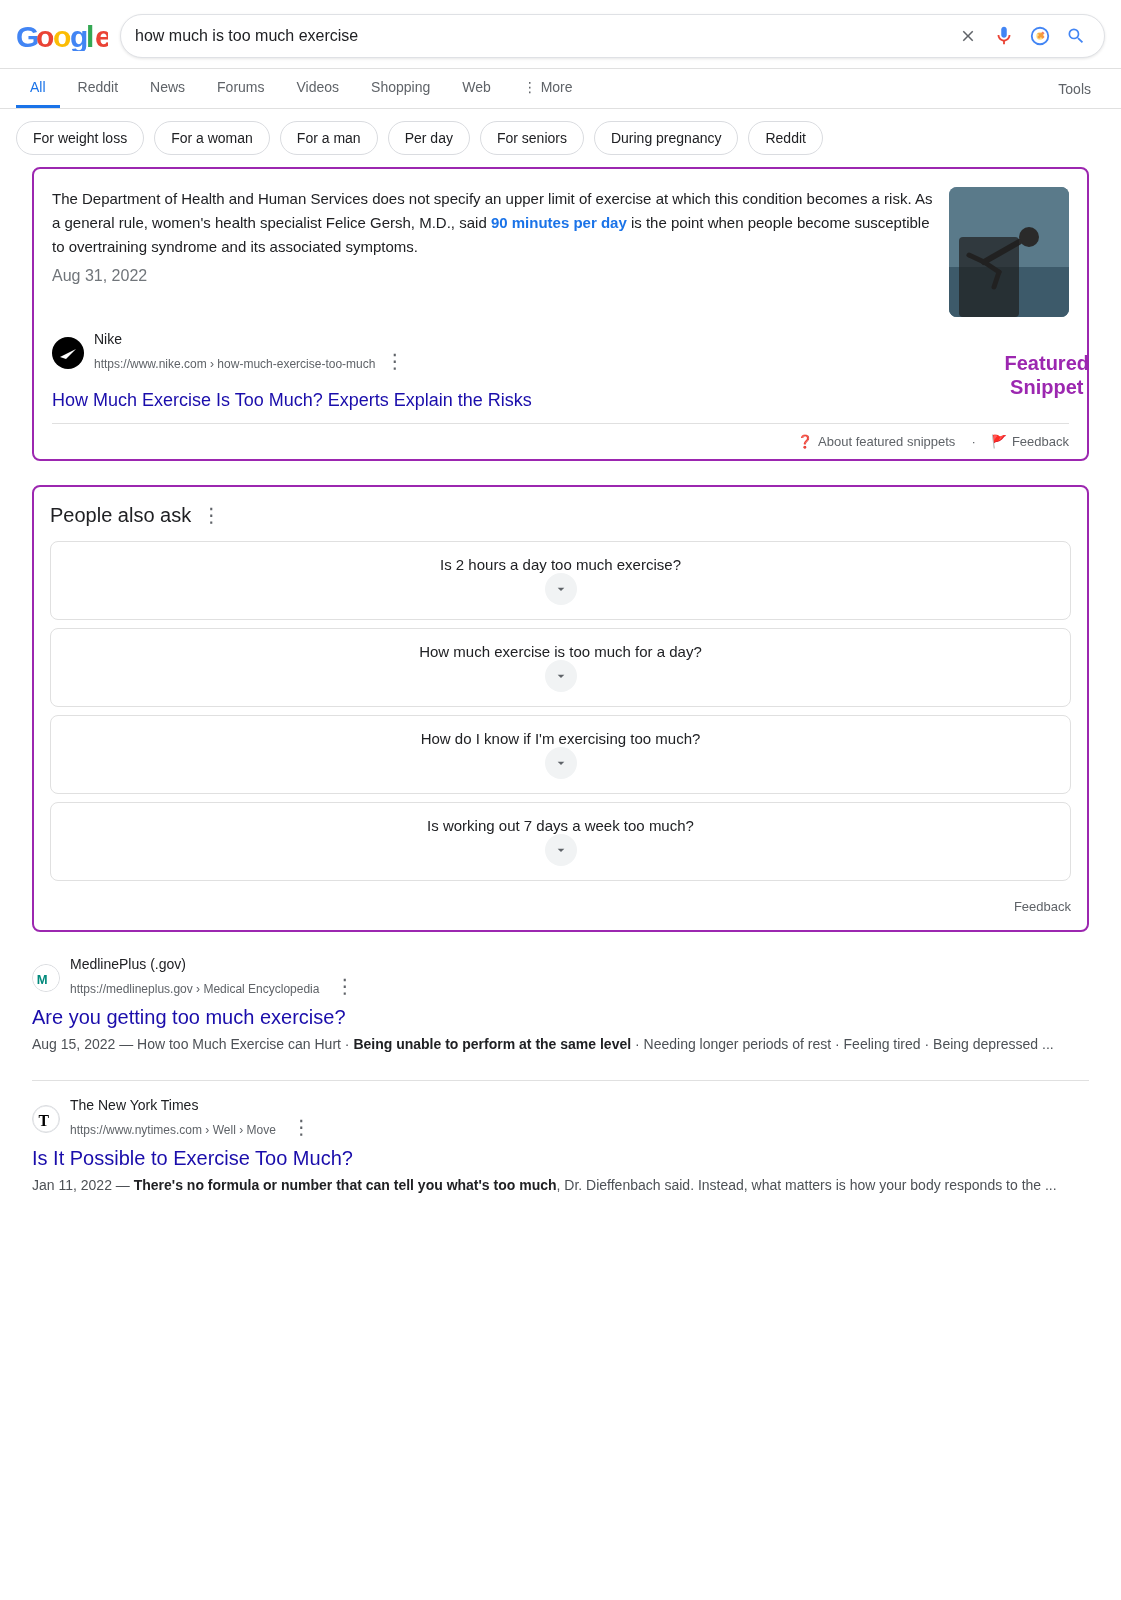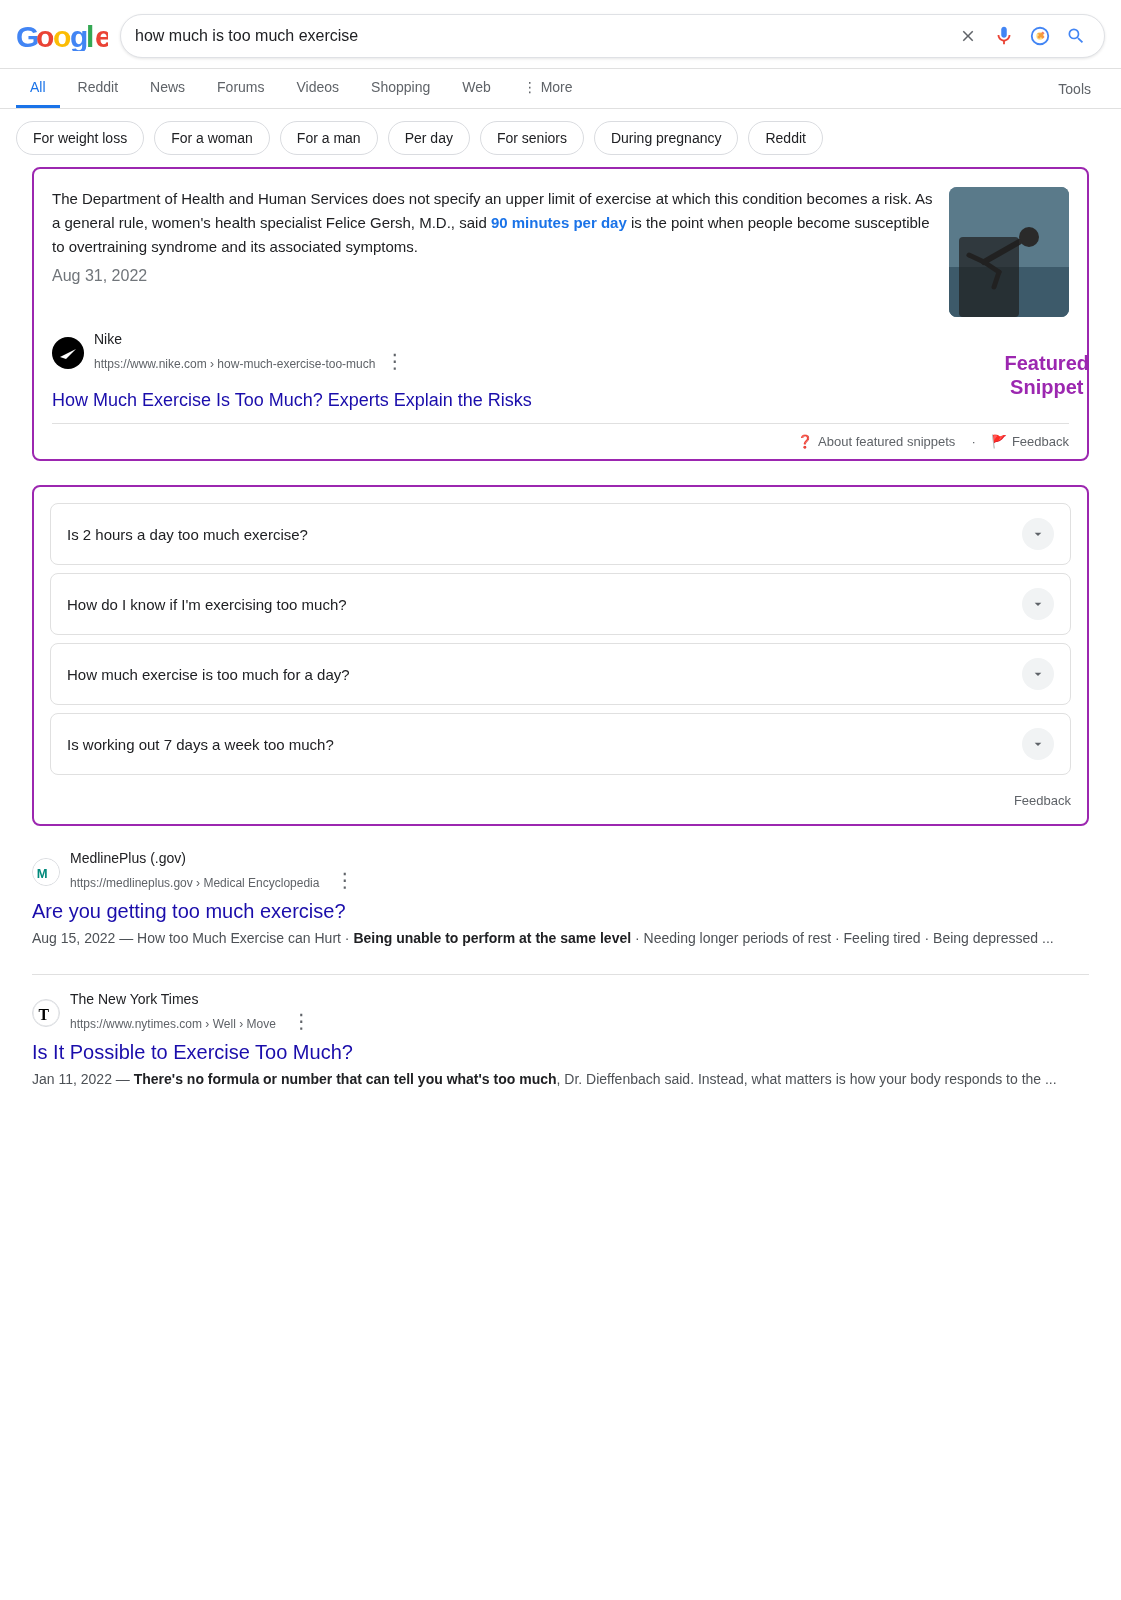--- a/index.html
+++ b/index.html
@@ -224,20 +224,21 @@
     .paa-dots { color: #5f6368; font-size: 20px; cursor: pointer; }
     .paa-item {
       border: 1px solid #e0e0e0;
       border-radius: 8px;
       margin-bottom: 8px;
       padding: 14px 16px;
       display: flex;
       align-items: center;
       justify-content: space-between;
       cursor: pointer;
+      flex-direction: column;
     }
     .paa-question { font-size: 15px; color: #202124; }
     .paa-chevron {
       width: 32px;
       height: 32px;
       border-radius: 50%;
       background: #f1f3f4;
       display: flex;
       align-items: center;
       justify-content: center;
@@ -475,41 +476,45 @@
       </div>
       <span>·</span>
       <div class="snippet-footer-item">
         <span>🚩</span>
         <span>Feedback</span>
       </div>
     </div>
   </div>
 
   <div class="paa-section">
+    <div class="paa-header">
+      <span class="paa-title">People also ask</span>
+      <span class="paa-dots">⋮</span>
+    </div>
 
     <div class="paa-item">
       <span class="paa-question">Is 2 hours a day too much exercise?</span>
       <div class="paa-chevron">
         <svg width="16" height="16" viewBox="0 0 24 24" fill="#5f6368">
           <path d="M7 10l5 5 5-5z"></path>
         </svg>
       </div>
     </div>
 
     <div class="paa-item">
-      <span class="paa-question">How do I know if I'm exercising too much?</span>
+      <span class="paa-question">How much exercise is too much for a day?</span>
       <div class="paa-chevron">
         <svg width="16" height="16" viewBox="0 0 24 24" fill="#5f6368">
           <path d="M7 10l5 5 5-5z"></path>
         </svg>
       </div>
     </div>
 
     <div class="paa-item">
-      <span class="paa-question">How much exercise is too much for a day?</span>
+      <span class="paa-question">How do I know if I'm exercising too much?</span>
       <div class="paa-chevron">
         <svg width="16" height="16" viewBox="0 0 24 24" fill="#5f6368">
           <path d="M7 10l5 5 5-5z"></path>
         </svg>
       </div>
     </div>
 
     <div class="paa-item">
       <span class="paa-question">Is working out 7 days a week too much?</span>
       <div class="paa-chevron">

